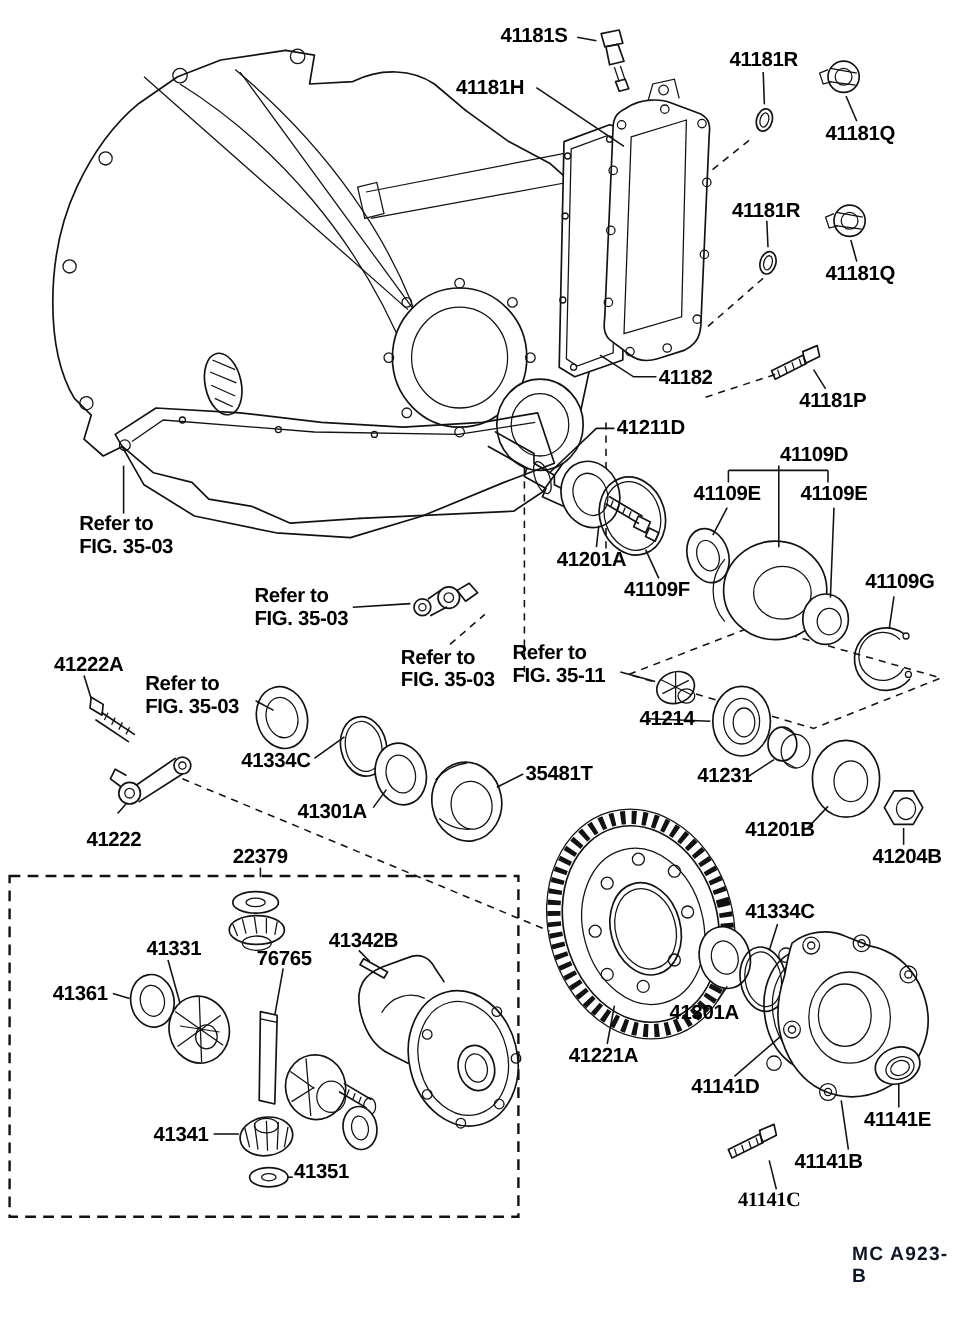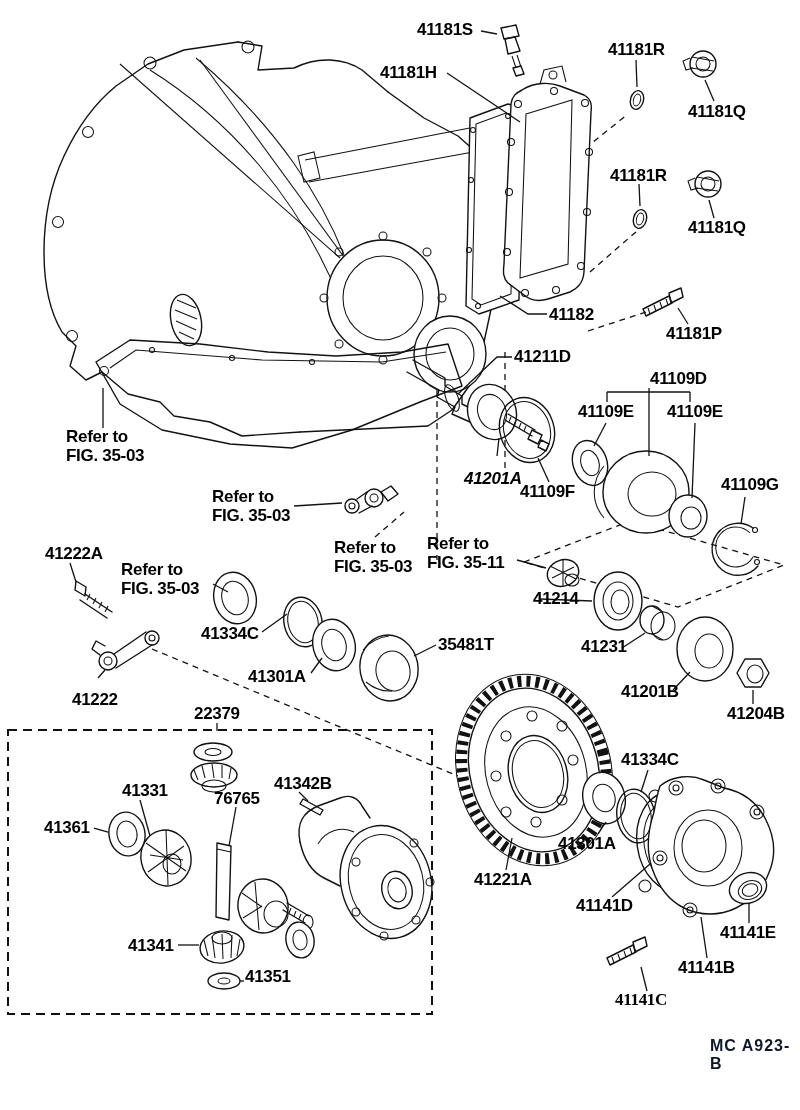--- a/index.html
+++ b/index.html
@@ -357,21 +357,21 @@
 <div class="labels">
       <div class="part-label" style="left: 417px; top: 21px;">41181S</div>
       <div class="part-label" style="left: 380px; top: 64px;">41181H</div>
       <div class="part-label" style="left: 608px; top: 41px;">41181R</div>
       <div class="part-label" style="left: 688px; top: 103px;">41181Q</div>
       <div class="part-label" style="left: 610px; top: 167px;">41181R</div>
       <div class="part-label" style="left: 688px; top: 219px;">41181Q</div>
       <div class="part-label" style="left: 666px; top: 325px;">41181P</div>
       <div class="part-label" style="left: 549px; top: 306px;">41182</div>
       <div class="part-label" style="left: 514px; top: 348px;">41211D</div>
-      <div class="part-label" style="left: 464px; top: 470px; font-style: italic;">41201A</div>
+      <div class="part-label" style="left: 464px; top: 458px;">41201A</div>
       <div class="part-label" style="left: 622px; top: 370px; margin-left: 28px;">41109D</div>
       <div class="part-label" style="left: 578px; top: 403px;">41109E</div>
       <div class="part-label" style="left: 667px; top: 403px;">41109E</div>
       <div class="part-label" style="left: 520px; top: 483px;">41109F</div>
       <div class="part-label" style="left: 721px; top: 476px;">41109G</div>
       <div class="part-label" style="left: 66px; top: 428px;">Refer to
 FIG. 35-03</div>
       <div class="part-label" style="left: 212px; top: 488px;">Refer to
 FIG. 35-03</div>
       <div class="part-label" style="left: 334px; top: 539px;">Refer to
@@ -392,21 +392,21 @@
       <div class="part-label" style="left: 194px; top: 705px;">22379</div>
       <div class="part-label" style="left: 122px; top: 782px;">41331</div>
       <div class="part-label" style="left: 274px; top: 775px;">41342B</div>
       <div class="part-label" style="left: 214px; top: 790px;">76765</div>
       <div class="part-label" style="left: 44px; top: 819px;">41361</div>
       <div class="part-label" style="left: 474px; top: 871px;">41221A</div>
       <div class="part-label" style="left: 621px; top: 751px;">41334C</div>
       <div class="part-label" style="left: 558px; top: 835px;">41301A</div>
       <div class="part-label" style="left: 576px; top: 897px;">41141D</div>
       <div class="part-label" style="left: 720px; top: 924px;">41141E</div>
-      <div class="part-label" style="left: 678px; top: 959px;">41141B</div>
+      <div class="part-label" style="left: 662px; top: 959px;">41141B</div>
       <div class="part-label" style="left: 615px; top: 991px; font-family: Liberation Serif, serif;">41141C</div>
       <div class="part-label" style="left: 128px; top: 937px;">41341</div>
       <div class="part-label" style="left: 245px; top: 968px;">41351</div>
     </div>
 
 <div class="footer-code">MC A923-B</div>
 
 </div>
 
 </body></html>

